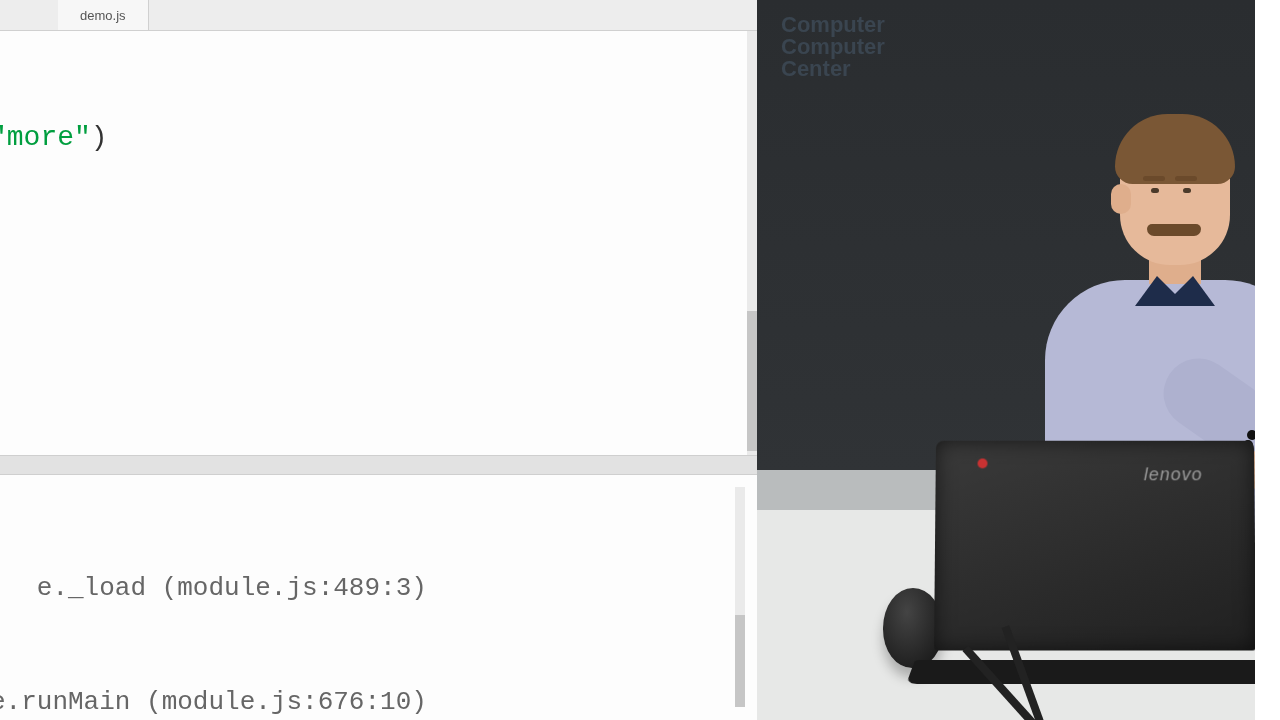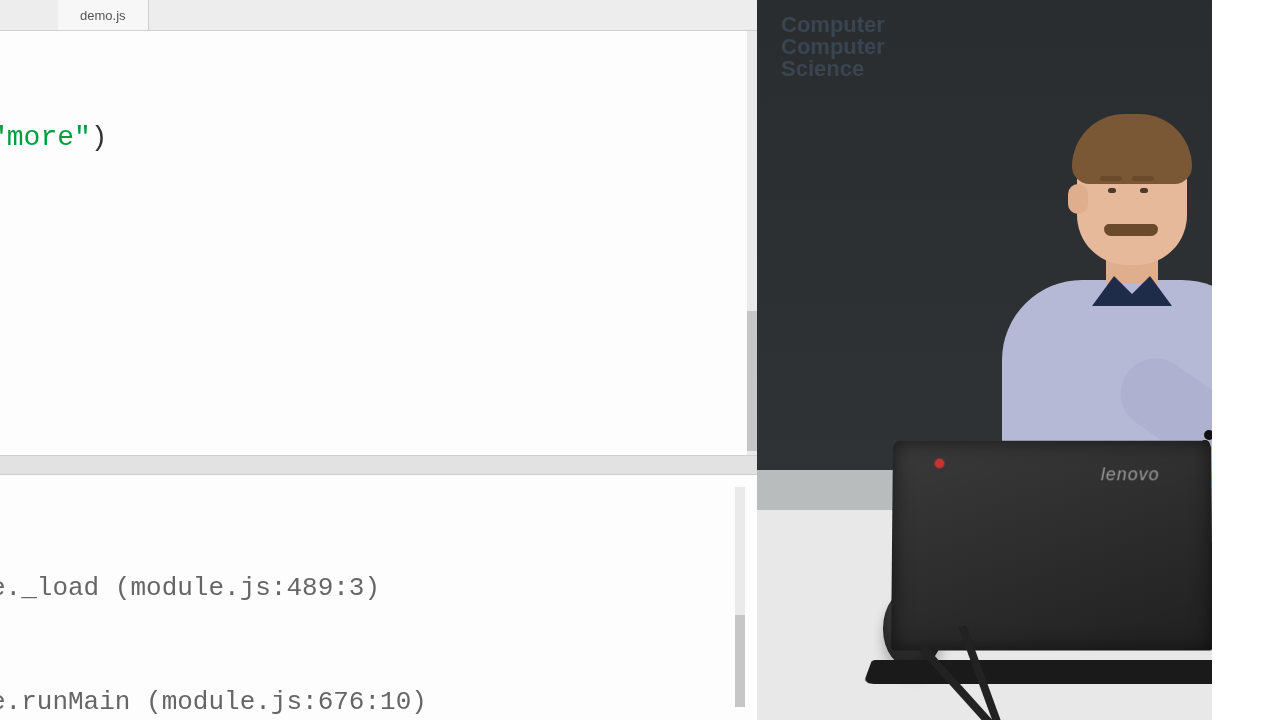--- a/index.html
+++ b/index.html
@@ -1,20 +1,20 @@
 <!DOCTYPE html>
 <html><head>
 <meta charset="utf-8">
 <style>
   * { margin: 0; padding: 0; box-sizing: border-box; }
   html, body { width: 1280px; height: 720px; overflow: hidden; font-family: "Segoe UI", Arial, sans-serif; }
   body { display: flex; }
   
   
-  .ide-panel { width: 757px; height: 720px; display: flex; flex-direction: column; background: #f7f7f7; position: relative; }
+  .ide-panel { width: 757px; height: 720px; display: flex; flex-direction: column; background: #f7f7f7; position: relative; text-align: right; }
   
   
   .tab-bar { height: 31px; background: #ededed; display: flex; align-items: stretch; border-bottom: 1px solid #d0d0d0; }
   .tab-spacer { width: 58px; }
   .tab { display: flex; align-items: center; padding: 0 22px; font-size: 13px; color: #555; background: #ededed; border-right: 1px solid #d0d0d0; }
   .tab.active { background: #f7f7f7; }
   
   
   .editor { flex: 0 0 auto; position: relative; background: #fdfdfd; font-family: Consolas, "Courier New", monospace; font-size: 28px; line-height: 38px; white-space: pre; overflow: hidden; height: 424px; }
   .editor-content { position: absolute; top: 12px; left: -10px; }
@@ -30,21 +30,21 @@
   
   
   .terminal { flex: 1; background: #fdfdfd; font-family: Consolas, "Courier New", monospace; font-size: 26px; line-height: 38px; color: #666; white-space: pre; overflow: hidden; position: relative; padding-top: 18px; }
   .terminal-content { position: absolute; top: 18px; left: -10px; }
   .tline { height: 38px; }
   
   .term-scrollbar { position: absolute; right: 12px; top: 12px; width: 10px; height: 220px; background: #eaeaea; }
   .term-thumb { position: absolute; right: 12px; width: 10px; background: #c6c6c6; top: 140px; height: 92px; }
   
   
-  .video-panel { width: 455px; height: 720px; background: #0ea5e9; position: relative; overflow: hidden; padding-left: 31px; }
+  .video-panel { width: 498px; height: 720px; background: #0ea5e9; position: relative; overflow: hidden; padding-left: 31px; }
   .logo { position: absolute; top: 14px; left: 24px; color: #3a4550; font-family: Arial, sans-serif; font-weight: bold; font-size: 22px; line-height: 22px; }
   .board { position: absolute; top: 0; left: 0; right: 0; height: 470px; background: linear-gradient(#2a2d30,#2e3134 70%,#303336); }
   .wall { position: absolute; top: 470px; left: 0; right: 0; height: 40px; background: #b9bcbd; }
   .desk { position: absolute; top: 510px; left: 0; right: 0; bottom: 0; background: #e7e8e7; }
   
   
   .person { position: absolute; top: 120px; right: -40px; width: 280px; height: 400px; }
   .head { position: absolute; top: 0; left: 105px; width: 110px; height: 145px; background: #e6b99a; border-radius: 55px 55px 50px 50px; }
   .hair { position: absolute; top: -6px; left: 100px; width: 120px; height: 70px; background: #7a5735; border-radius: 60px 60px 20px 20px; }
   .ear { position: absolute; top: 64px; left: 96px; width: 20px; height: 30px; background: #dfae8c; border-radius: 10px; }
@@ -123,21 +123,21 @@
 </div>
 
 <div class="video-panel">
   <div class="board"></div>
   <div class="wall"></div>
   <div class="desk"></div>
 
   <div class="logo">
     <div>Computer</div>
     <div>Computer</div>
-    <div>Science</div>
+    <div>Center</div>
   </div>
 
   <div class="person">
     <div class="shirt"></div>
     <div class="arm"></div>
     <div class="neck"></div>
     <div class="head"></div>
     <div class="hair"></div>
     <div class="ear"></div>
     <div class="brow l"></div>

